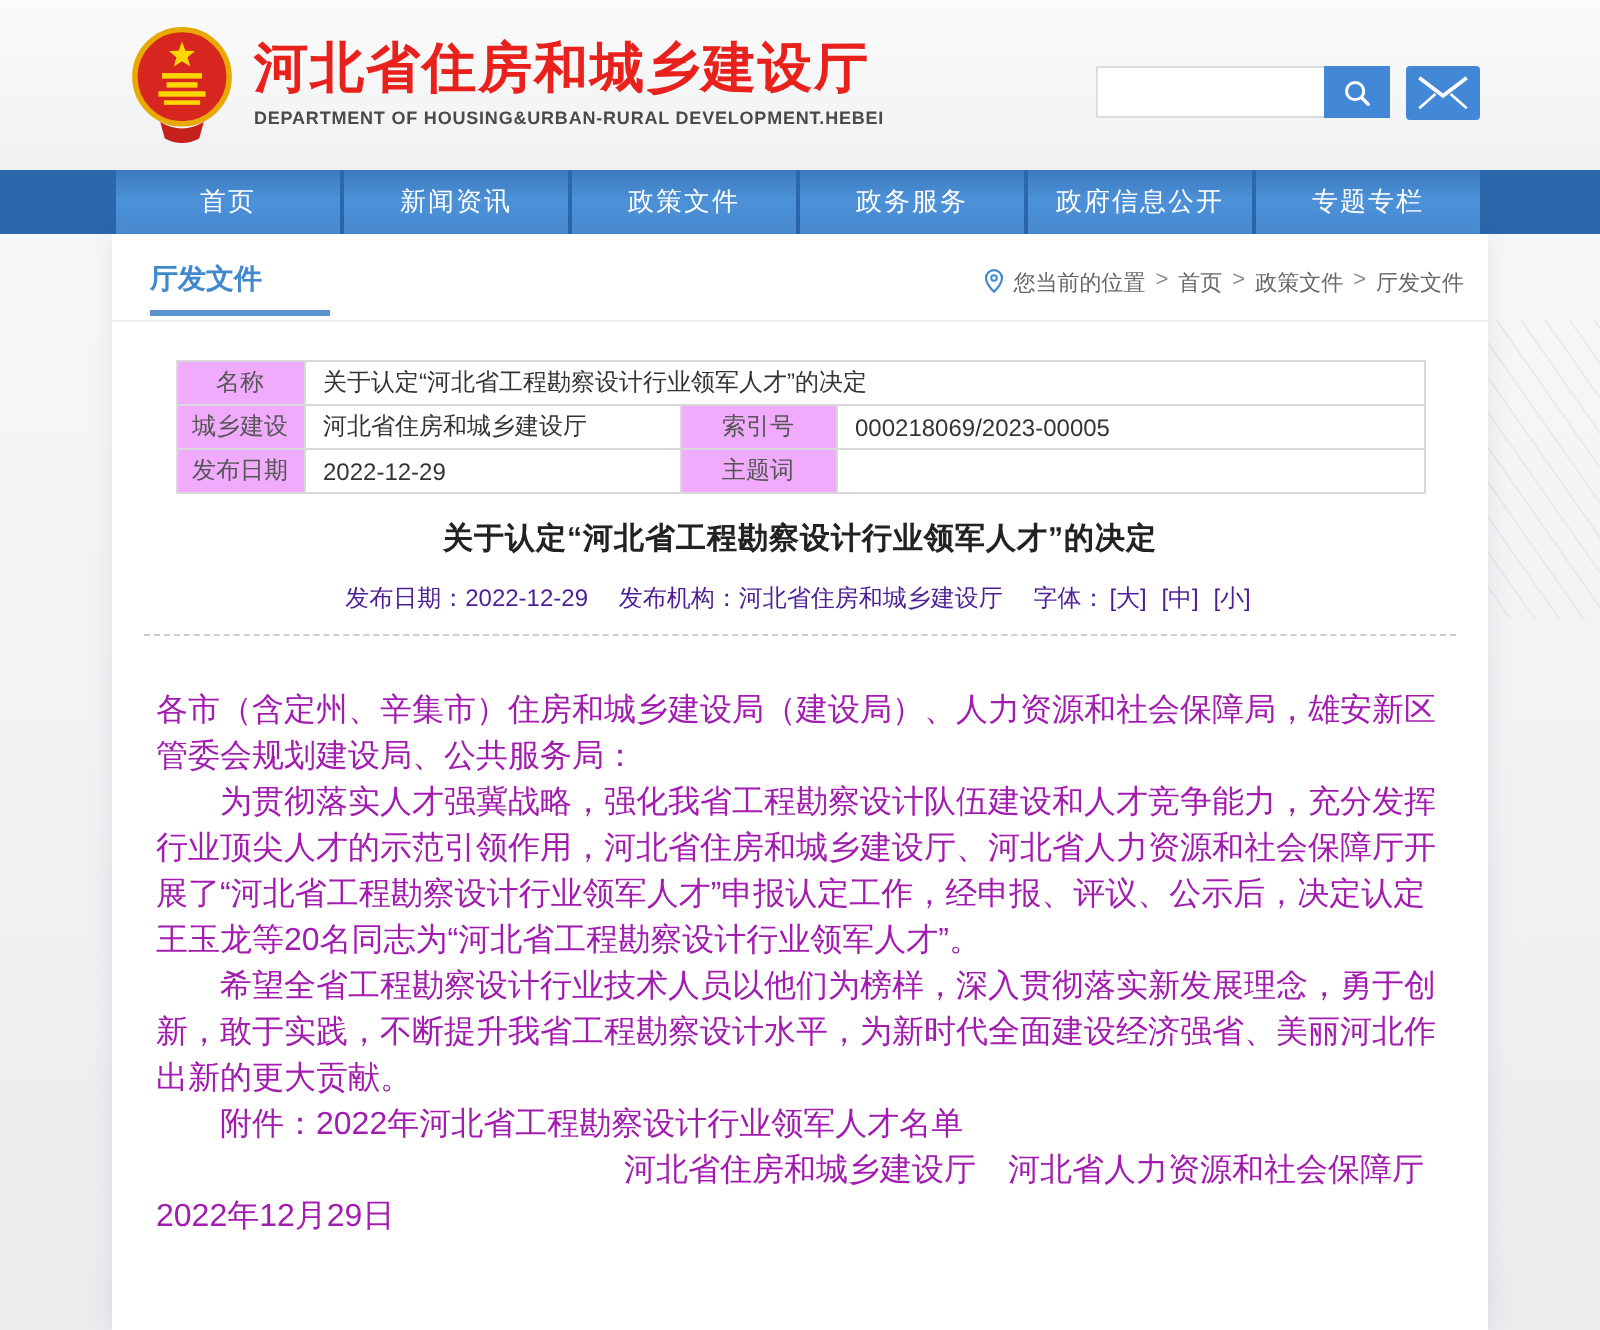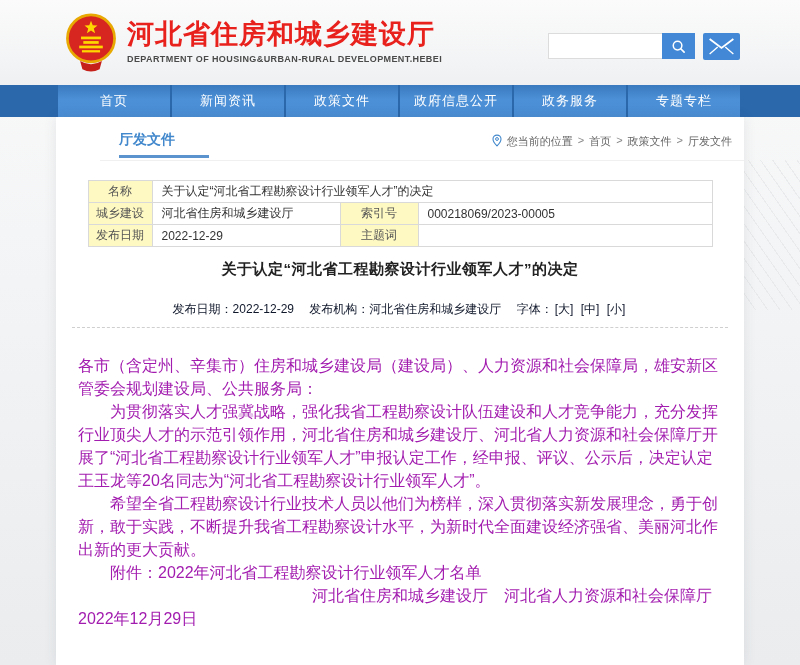--- a/index.html
+++ b/index.html
@@ -29,35 +29,35 @@
   .nav-inner { position:absolute; left:58px; top:0; width:682px; height:32px; display:flex; gap:2px; }
   .nav-item { flex:1; display:flex; align-items:center; justify-content:center; cursor:pointer;
     color:#fff; font-size:13px; letter-spacing:1px;
     background:linear-gradient(180deg,#3a79bd 0%,#4c90d7 45%,#4a8dd4 100%); }
   
   .deco { position:absolute; right:0; top:160px; width:56px; height:150px; opacity:.5;
     background:repeating-linear-gradient(55deg, transparent 0 9px, #dddfe2 9px 10px); }
   
   .card { position:absolute; left:56px; top:117px; width:688px; height:548px; background:#fff;
     box-shadow:0 0 12px rgba(60,70,80,.10); }
-  .card-head { position:relative; height:44px; border-bottom:1px solid #f0f0f0;margin-left:44px; }
+  .card-head { position:relative; height:44px; border-bottom:1px solid #f0f0f0; }
   .tab { position:absolute; left:19px; top:14px; font-size:14px; font-weight:bold; color:#4288cc; cursor:pointer; }
   .tab-underline { position:absolute; left:19px; top:38px; width:90px; height:3px; background:#5b93cf; }
   .crumb { position:absolute; right:12px; top:17px; font-size:11px; color:#666;
     display:flex; align-items:flex-start; gap:5px; white-space:nowrap; }
   .crumb .lnk { cursor:pointer; }
   .crumb .sep { color:#888; }
   
   .meta-table { width:624px; margin:19px auto 0; border-collapse:collapse; table-layout:fixed; font-size:12px; }
   .meta-table td { border:1px solid #d9d9d9; height:22px; padding:0 9px; overflow:hidden; white-space:nowrap; }
-  .meta-table td.lbl { background:#fef9c3; text-align:center; color:#555; padding:0 2px; }
+  .meta-table td.lbl { background:#f0abfc; text-align:center; color:#555; padding:0 2px; }
   .meta-table td.val { color:#333; background:#fff; }
   
   .art-title { margin-top:13px; text-align:center; font-size:15px; font-weight:bold; color:#222; letter-spacing:.5px; }
-  .art-info { margin-top:22px; text-align:center; font-size:12px; color:#0f172a; }
+  .art-info { margin-top:12px; text-align:center; font-size:12px; color:#4c1d95; }
   .art-info .seg { margin:0 6px; }
   .art-info .fontsize { cursor:pointer; margin:0 2px; }
   .dotted { border-top:1px dashed #cfcfcf; margin:9px 16px 0; }
   .art-body { padding:26px 22px 0; font-size:16px; color:#a21caf; line-height:23px; }
   .art-body p { margin:0; }
   .para { text-indent:2em; margin-top:10px; }
   .attachment { text-indent:2em; margin-top:35px; }
   .signature { margin-top:58px; text-align:right; padding-right:10px; }
   .sig-date { margin-top:12px; text-align:left; padding-right:78px; }
 </style>
@@ -96,22 +96,22 @@
       </svg>
     </div>
   </div>
 </div>
 
 <div class="nav">
   <div class="nav-inner">
     <div class="nav-item">首页</div>
     <div class="nav-item">新闻资讯</div>
     <div class="nav-item">政策文件</div>
+    <div class="nav-item">政务服务</div>
     <div class="nav-item">政府信息公开</div>
-    <div class="nav-item">政务服务</div>
     <div class="nav-item">专题专栏</div>
   </div>
 </div>
 
 <div class="deco"></div>
 
 <div class="card">
 
   <div class="card-head">
     <div class="tab">厅发文件</div>

